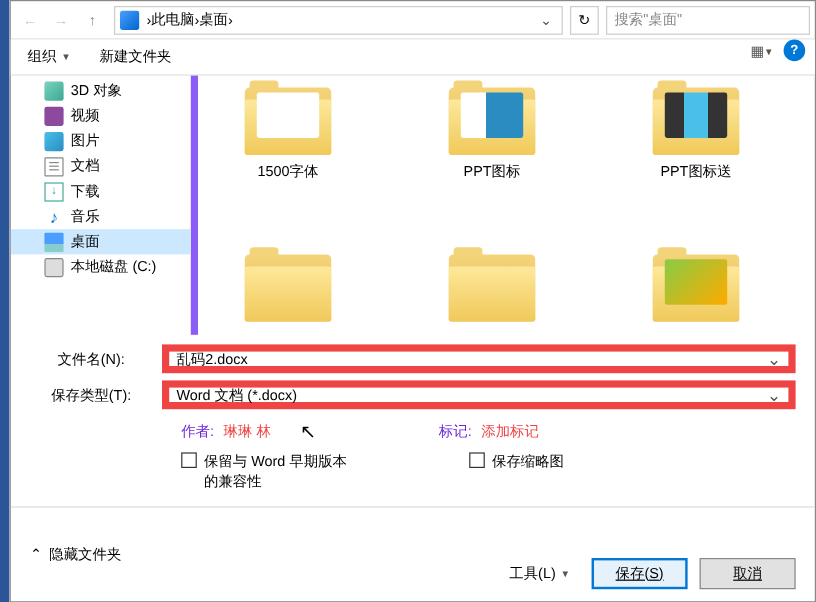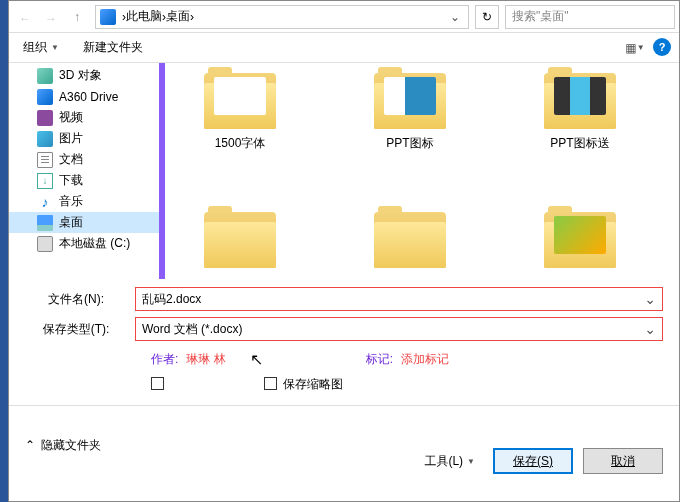--- a/index.html
+++ b/index.html
@@ -7,21 +7,21 @@
 .dialog { position: absolute; left: 0; top: 0; right: 0; bottom: 0; background: #fff; border: 1px solid #888; }
 .navbar { display: flex; align-items: center; height: 32px; border-bottom: 1px solid #ddd; padding: 0 4px; gap: 2px; }
 .nav-btn { width: 24px; height: 24px; display: flex; align-items: center; justify-content: center; color: #888; cursor: pointer; }
 .nav-btn.disabled { color: #ccc; }
 .addr { flex: 1; display: flex; align-items: center; border: 1px solid #ccc; height: 24px; padding: 0 4px; margin: 0 4px; }
 .addr-icon { width: 16px; height: 16px; background: linear-gradient(135deg,#4a9eff,#0066cc); border-radius: 2px; margin-right: 6px; }
 .addr-text { flex: 1; }
 .addr-drop { color: #555; padding: 0 4px; }
 .refresh { width: 24px; height: 24px; border: 1px solid #ccc; display: flex; align-items: center; justify-content: center; margin-right: 4px; }
 .search { width: 170px; height: 24px; border: 1px solid #ccc; padding: 0 6px; color: #888; display: flex; align-items: center; }
-.toolbar { display: flex; align-items: center; height: 30px; background: #fff; border-bottom: 1px solid #e0e0e0; padding: 0 8px; gap: 12px; }
+.toolbar { display: flex; height: 30px; background: #fff; border-bottom: 1px solid #e0e0e0; padding: 0 8px; gap: 12px; }
 .tb-btn { display: flex; align-items: center; gap: 4px; cursor: pointer; padding: 2px 6px; }
 .tb-drop { font-size: 8px; color: #555; }
 .tb-right { margin-left: auto; display: flex; gap: 8px; }
 .view-icon { width: 20px; height: 20px; display: flex; align-items: center; justify-content: center; color: #555; }
 .help-icon { width: 18px; height: 18px; border-radius: 50%; background: #0078d7; color: #fff; display: flex; align-items: center; justify-content: center; font-size: 11px; font-weight: bold; }
 .body { display: flex; height: 216px; }
 .tree { width: 156px; border-right: 6px solid #8b5cf6; overflow: hidden; padding-top: 2px; }
 .tree-item { display: flex; align-items: center; height: 21px; padding-left: 28px; gap: 6px; cursor: pointer; }
 .tree-item.selected { background: #cce8ff; }
 .ti-icon { width: 16px; height: 16px; flex-shrink: 0; }
@@ -42,21 +42,21 @@
 .folder-back { position: absolute; inset: 0; background: linear-gradient(180deg,#f4d47a,#e8b84a); border-radius: 4px 4px 2px 2px; }
 .folder-back::before { content: ""; position: absolute; top: -6px; left: 4px; width: 24px; height: 8px; background: #f4d47a; border-radius: 3px 3px 0 0; }
 .folder-front { position: absolute; left: 0; right: 0; bottom: 0; height: 46px; background: linear-gradient(180deg,#fde89a,#f0c95a); border-radius: 2px; }
 .folder-content { position: absolute; left: 10px; right: 10px; top: 4px; bottom: 14px; background: #fff; border-radius: 2px; }
 .fc-ppt { background: linear-gradient(90deg,#fff 40%,#2a8cc0 40%); }
 .fc-ppt2 { background: linear-gradient(90deg,#333 30%,#4ac0e8 30%,#4ac0e8 70%,#333 70%); }
 .file-label { text-align: left; }
 .form { padding: 8px 16px 0 16px; }
 .form-row { display: flex; align-items: center; margin-bottom: 6px; }
 .form-label { width: 110px; text-align: center; padding-right: 8px; }
-.form-input { flex: 1; height: 24px; border: 1px solid #ef4444; padding: 0 6px; display: flex; align-items: center; position: relative; }
+.form-input { flex: 1; height: 24px; border: 6px solid #ef4444; padding: 0 6px; display: flex; align-items: center; position: relative; }
 .form-input.combo::after { content: "⌄"; position: absolute; right: 6px; color: #555; font-size: 14px; }
 .meta { display: flex; padding: 4px 0 8px 126px; gap: 140px; }
 .meta-item { display: flex; gap: 8px; }
 .meta-label { color: #6d28d9; }
 .meta-link { color: #ef4444; cursor: pointer; }
 .checks { display: flex; padding: 0 0 12px 126px; gap: 100px; }
 .check { display: flex; align-items: flex-start; gap: 6px; max-width: 140px; }
 .checkbox { width: 13px; height: 13px; border: 1px solid #333; flex-shrink: 0; margin-top: 1px; }
 .footer { border-top: 1px solid #ddd; padding: 10px 16px; display: flex; align-items: center; }
 .hide-folders { display: flex; align-items: center; gap: 6px; cursor: pointer; }
@@ -102,24 +102,20 @@
     </div>
   </div>
 
   <div class="body">
     <div class="tree">
       <div class="tree-item">
           <div class="ti-icon ic-3d"></div>
           <span>3D 对象</span>
         </div>
       <div class="tree-item">
-          <div class="ti-icon ic-a360"></div>
-          <span>A360 Drive</span>
-        </div>
-      <div class="tree-item">
           <div class="ti-icon ic-video"></div>
           <span>视频</span>
         </div>
       <div class="tree-item">
           <div class="ti-icon ic-pic"></div>
           <span>图片</span>
         </div>
       <div class="tree-item">
           <div class="ti-icon ic-doc"></div>
           <span>文档</span>
@@ -207,20 +203,21 @@
         <span class="meta-link">琳琳 林</span>
       </div>
       <div class="meta-item">
         <span class="meta-label">标记:</span>
         <span class="meta-link">添加标记</span>
       </div>
     </div>
     <div class="checks">
       <div class="check">
         <div class="checkbox"></div>
+        <span>保留与 Word 早期版本的兼容性</span>
       </div>
       <div class="check">
         <div class="checkbox"></div>
         <span>保存缩略图</span>
       </div>
     </div>
   </div>
 
   <div class="footer">
     <div class="hide-folders">

